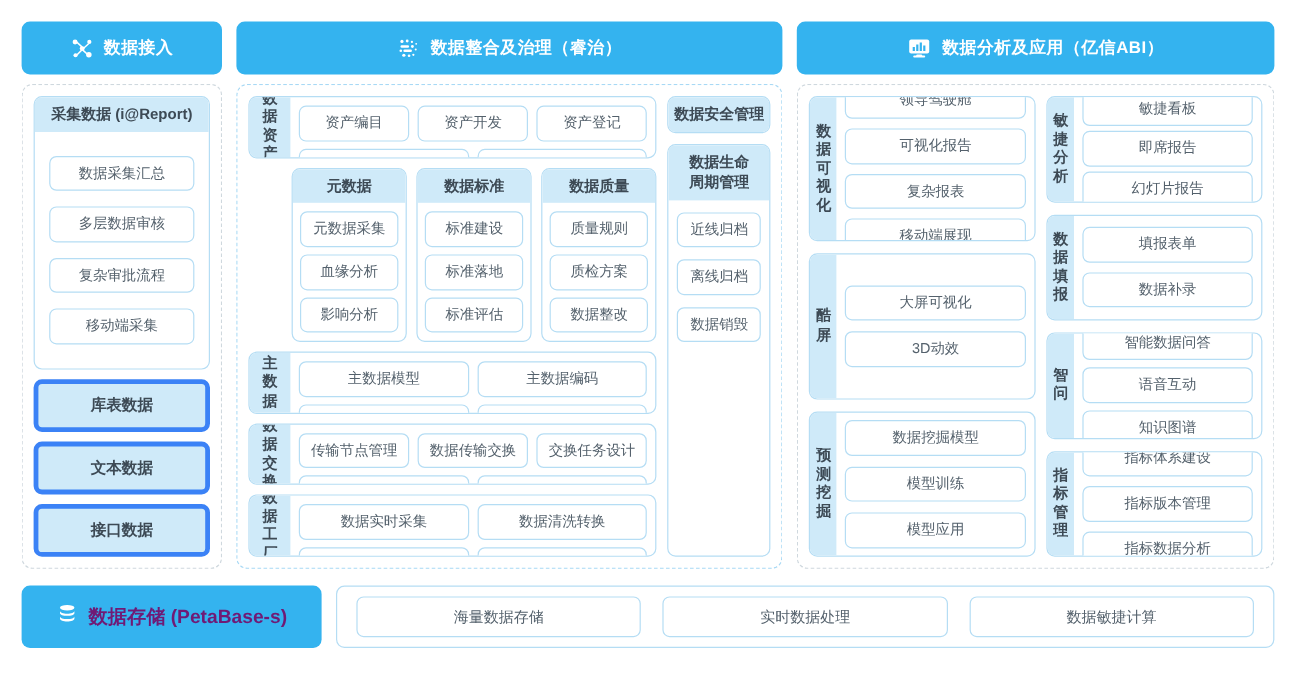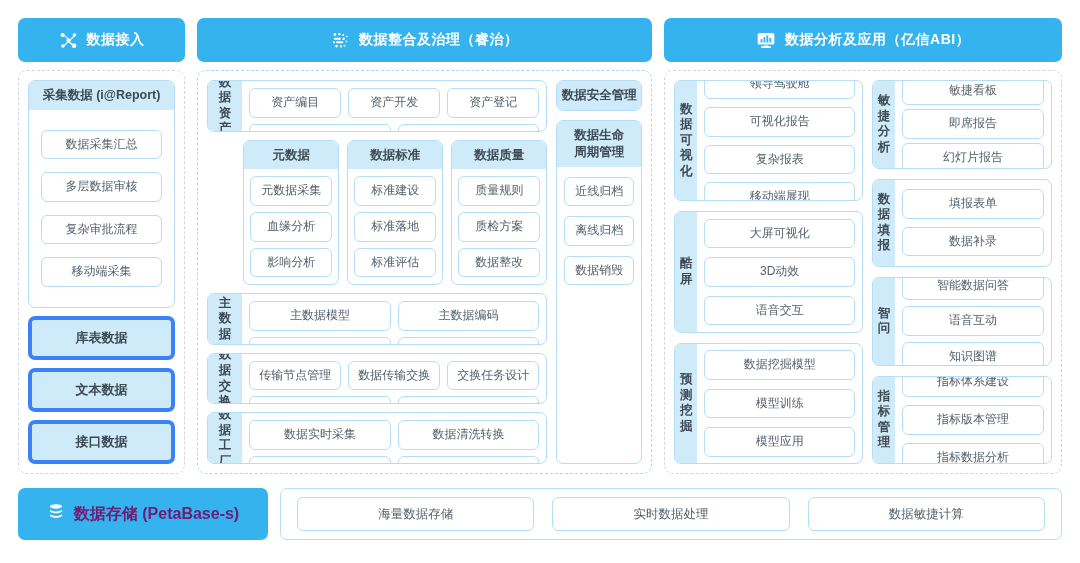--- a/index.html
+++ b/index.html
@@ -301,21 +301,20 @@
       <div class="group">
         <div class="glabel narrow vlabel">
           <div>
               <span>酷</span>
               <span>屏</span>
             </div>
         </div>
         <div class="gbody" style="gap:9px;">
           <div class="pill">大屏可视化</div>
           <div class="pill">3D动效</div>
-          <div class="pill">语音交互</div>
         </div>
       </div>
       <div class="group">
         <div class="glabel narrow vlabel">
           <div>
               <span>预</span>
               <span>测</span>
               <span>挖</span>
               <span>掘</span>
             </div>

